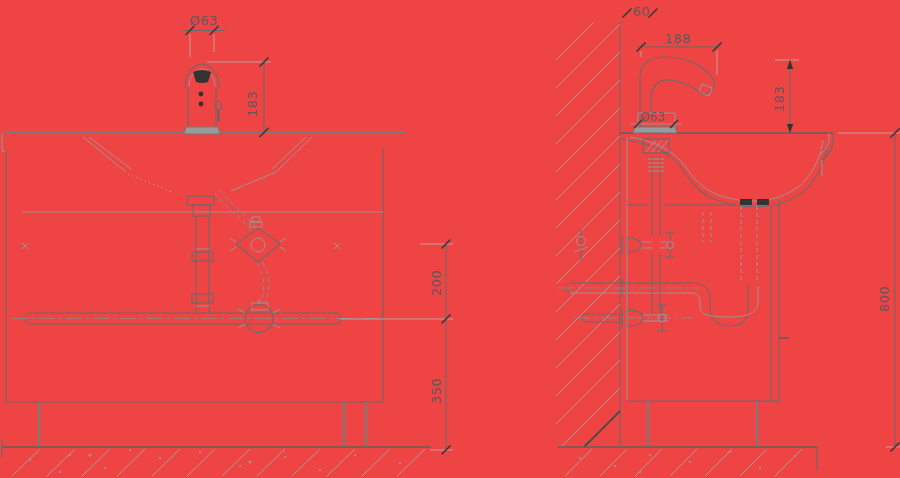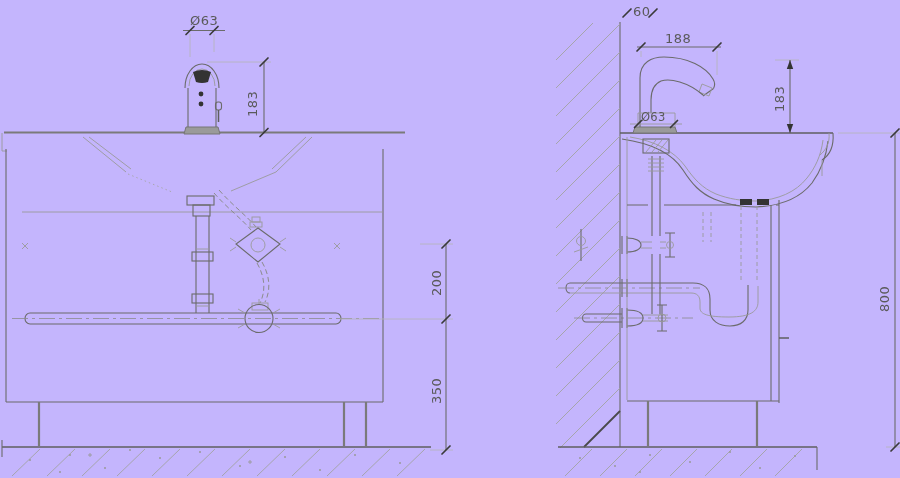--- a/index.html
+++ b/index.html
@@ -1,16 +1,16 @@
 <!DOCTYPE html>
 <html><head>
 <meta charset="utf-8">
 <style>
   html,body{margin:0;padding:0;background:#fff;}
-  .stage{position:relative;width:900px;height:478px;background:#c4b5fd;overflow:hidden;
+  .stage{position:relative;width:900px;height:478px;background:#ef4444;overflow:hidden;
          font-family:"DejaVu Sans",sans-serif;}
   svg{position:absolute;left:0;top:0;}
   .s1{stroke:#6b6b6b;stroke-width:1.1;fill:none;}
   .s15{stroke:#5f5f5f;stroke-width:1.5;fill:none;}
   .s2{stroke:#7a7a7a;stroke-width:2.2;fill:none;}
   .thin{stroke:#9a9a9a;stroke-width:.9;fill:none;}
   .xln{stroke:#b5b5b5;stroke-width:.8;fill:none;}
   .tick{stroke:#3a3a3a;stroke-width:1.7;fill:none;stroke-linecap:round;}
   .cl{stroke:#8c8c8c;stroke-width:.8;fill:none;stroke-dasharray:16 4 3 4;}
   .dsh{stroke:#8c8c8c;stroke-width:1;fill:none;stroke-dasharray:5 3;}

